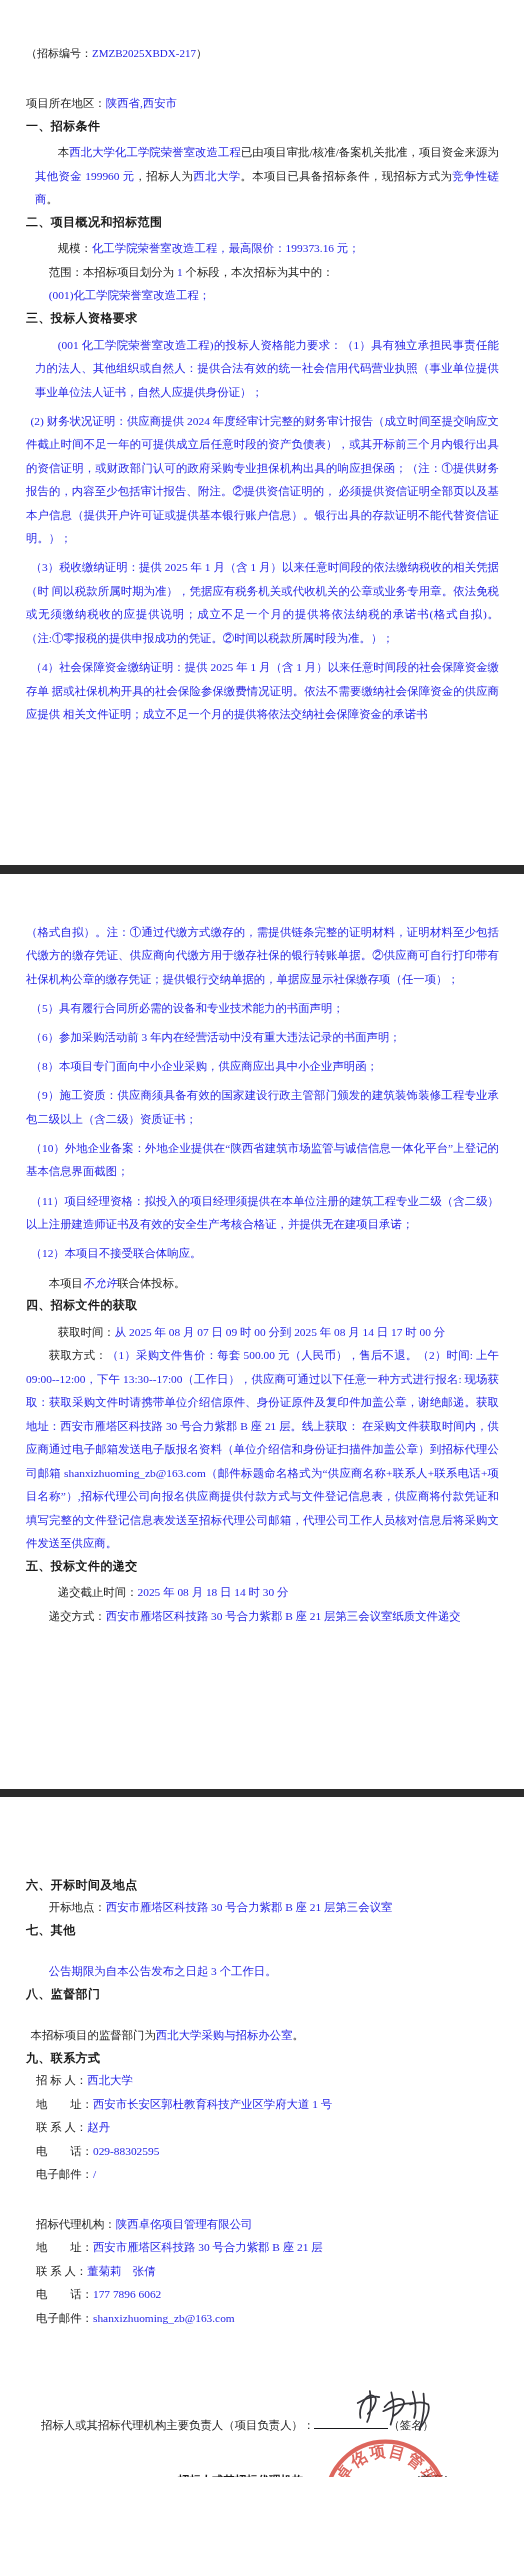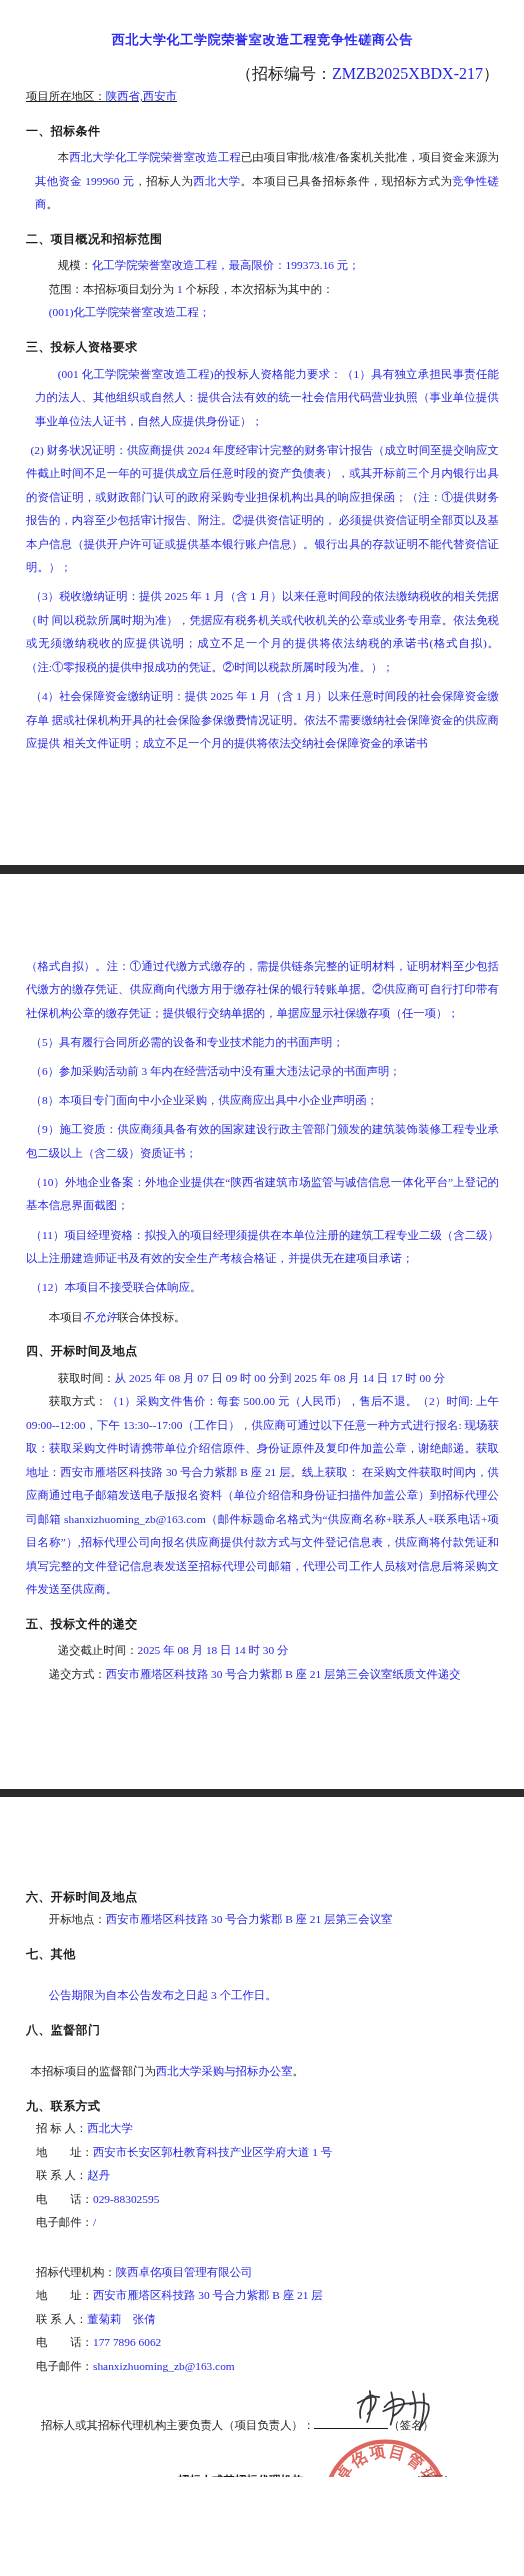--- a/index.html
+++ b/index.html
@@ -8,30 +8,30 @@
   }
   *{box-sizing:border-box; margin:0; padding:0;}
   html,body{background:#ffffff;}
   body{
     width:525px; height:2576px; position:relative;
     font-family:"Liberation Serif","DejaVu Serif",serif;
     color:var(--ink); font-size:11.4px;
   }
   .page{width:525px; overflow:hidden; position:relative; background:#fff; padding-left:26px; padding-right:26px;}
   .page1{height:865px; padding-top:31px;}
-  .page2{height:915px; padding-top:81px;}
+  .page2{height:915px; padding-top:47px;}
   .page3{height:680px; padding-top:78px;}
   .page-sep{width:525px; height:8.5px; background:var(--bar);}
   .doc-title{
     text-align:center; font-size:13px; font-weight:bold;
     color:var(--blue-bright); letter-spacing:0.7px;
   }
-  .doc-subtitle{text-align:right; margin-top:15px; font-size:16px;}
-  .region-line{line-height:23.5px;text-decoration:underline;}
-  h2.sec{font-size:12px; font-weight:bold; color:var(--ink); margin-top:12px; line-height:21.4px; letter-spacing:0.4px;}
+  .doc-subtitle{text-align:left; margin-top:15px; font-size:11px;}
+  .region-line{margin-top:31px; line-height:23.5px;}
+  h2.sec{font-size:12px; font-weight:bold; color:var(--ink); line-height:21.4px; letter-spacing:0.4px;}
   p.bl{line-height:23.5px; text-align:justify;}
   p.ind2{text-indent:2em;}
   p.ind05{text-indent:.4em;}
   .c-b{color:var(--blue);}
   .c-k{color:var(--ink);}
   .c-bi{color:var(--blue); font-style:italic;}
   .mt8{margin-top:5.7px;} .mt6{margin-top:4.3px;margin-left:9px;} .mt4{margin-top:19px;}
   .contact-row{line-height:26px; padding-left:10px;}
   .contact-gap{height:26px;}
   
@@ -39,21 +39,20 @@
   .sig-line2{position:absolute; left:178px; top:672px; width:328px; line-height:23.5px; white-space:nowrap;font-weight:bold;}
   .sig-underline{display:inline-block; border-bottom:1.1px solid #17171a; height:10px; vertical-align:baseline;}
   .u1{width:74px;} .u2{width:95px;}
   .signature-svg{position:absolute; left:352px; top:590px; width:84px; height:47px; z-index:3;}
   .stamp-svg{position:absolute; left:322px; top:639px; width:127px; height:130px; opacity:.82; z-index:2;}
 </style>
 </head>
 <body>
 
 <div class="page page1">
-  <div class="doc-title">西北大学化工学院荣誉室改造工程竞争性磋商公告</div>
   <div class="doc-subtitle"><span class="c-k">（招标编号：</span><span class="c-b">ZMZB2025XBDX-217</span><span class="c-k">）</span></div>
   <p class="bl region-line"><span class="c-k">项目所在地区：</span><span class="c-b">陕西省,西安市</span></p>
 
   <h2 class="sec">一、招标条件</h2>
   <p class="bl ind2 mt6"><span class="c-k">本</span><span class="c-b">西北大学化工学院荣誉室改造工程</span><span class="c-k">已由项目审批/核准/备案机关批准，项目资金来源为</span><span class="c-b">其他资金 199960 元</span><span class="c-k">，招标人为</span><span class="c-b">西北大学</span><span class="c-k">。本项目已具备招标条件，现招标方式为</span><span class="c-b">竞争性磋商</span><span class="c-k">。</span></p>
 
   <h2 class="sec">二、项目概况和招标范围</h2>
   <p class="bl ind2 mt6"><span class="c-k">规模：</span><span class="c-b">化工学院荣誉室改造工程，最高限价：199373.16 元；</span></p>
   <p class="bl ind2"><span class="c-k">范围：本招标项目划分为 </span><span class="c-b">1</span><span class="c-k"> 个标段，本次招标为其中的：</span></p>
   <p class="bl ind2 c-b">(001)化工学院荣誉室改造工程；</p>
@@ -71,21 +70,21 @@
   <p class="bl c-b">（格式自拟）。注：①通过代缴方式缴存的，需提供链条完整的证明材料，证明材料至少包括代缴方的缴存凭证、供应商向代缴方用于缴存社保的银行转账单据。②供应商可自行打印带有社保机构公章的缴存凭证；提供银行交纳单据的，单据应显示社保缴存项（任一项）；</p>
   <p class="bl ind05 c-b mt8">（5）具有履行合同所必需的设备和专业技术能力的书面声明；</p>
   <p class="bl ind05 c-b mt8">（6）参加采购活动前 3 年内在经营活动中没有重大违法记录的书面声明；</p>
   <p class="bl ind05 c-b mt8">（8）本项目专门面向中小企业采购，供应商应出具中小企业声明函；</p>
   <p class="bl ind05 c-b mt8">（9）施工资质：供应商须具备有效的国家建设行政主管部门颁发的建筑装饰装修工程专业承包二级以上（含二级）资质证书；</p>
   <p class="bl ind05 c-b mt8">（10）外地企业备案：外地企业提供在“陕西省建筑市场监管与诚信信息一体化平台”上登记的基本信息界面截图；</p>
   <p class="bl ind05 c-b mt8">（11）项目经理资格：拟投入的项目经理须提供在本单位注册的建筑工程专业二级（含二级）以上注册建造师证书及有效的安全生产考核合格证，并提供无在建项目承诺；</p>
   <p class="bl ind05 c-b mt8">（12）本项目不接受联合体响应。</p>
   <p class="bl ind2 mt8"><span class="c-k">本项目</span><span class="c-bi">不允许</span><span class="c-k">联合体投标。</span></p>
 
-  <h2 class="sec">四、开标时间及地点</h2>
+  <h2 class="sec">四、招标文件的获取</h2>
   <p class="bl ind2 mt6"><span class="c-k">获取时间：</span><span class="c-b">从 2025 年 08 月 07 日 09 时 00 分到 2025 年 08 月 14 日  17 时 00 分</span></p>
   <p class="bl ind2"><span class="c-k">获取方式：</span><span class="c-b">（1）采购文件售价：每套 500.00 元（人民币），售后不退。（2）时间: 上午 09:00--12:00，下午 13:30--17:00（工作日），供应商可通过以下任意一种方式进行报名: 现场获取：获取采购文件时请携带单位介绍信原件、身份证原件及复印件加盖公章，谢绝邮递。获取地址：西安市雁塔区科技路 30 号合力紫郡 B 座 21 层。线上获取：  在采购文件获取时间内，供应商通过电子邮箱发送电子版报名资料（单位介绍信和身份证扫描件加盖公章）到招标代理公司邮箱 shanxizhuoming_zb@163.com（邮件标题命名格式为“供应商名称+联系人+联系电话+项目名称”）,招标代理公司向报名供应商提供付款方式与文件登记信息表，供应商将付款凭证和填写完整的文件登记信息表发送至招标代理公司邮箱，代理公司工作人员核对信息后将采购文件发送至供应商。</span></p>
 
   <h2 class="sec">五、投标文件的递交</h2>
   <p class="bl ind2 mt6"><span class="c-k">递交截止时间：</span><span class="c-b">2025 年 08 月 18 日  14 时 30 分</span></p>
   <p class="bl ind2"><span class="c-k">递交方式：</span><span class="c-b">西安市雁塔区科技路 30 号合力紫郡 B 座 21 层第三会议室纸质文件递交</span></p>
 </div>
 
 <div class="page-sep"></div>
 

